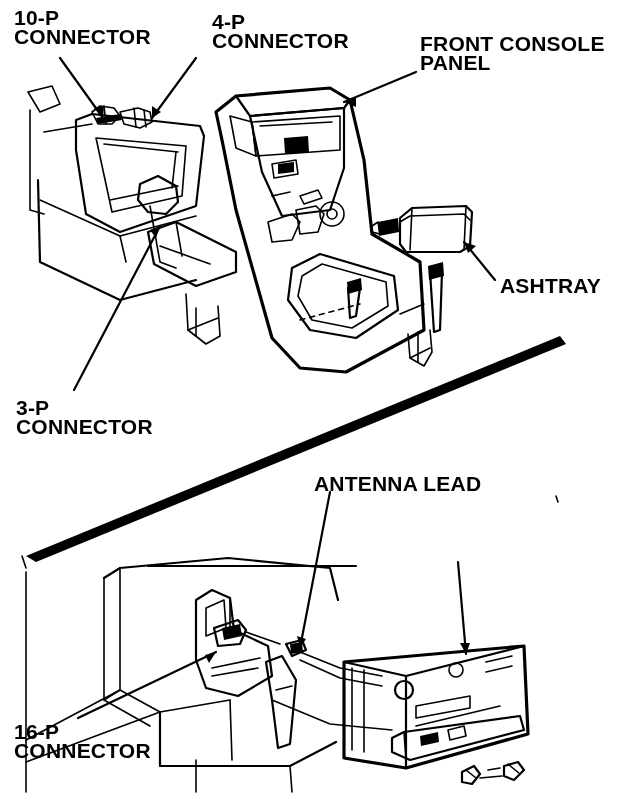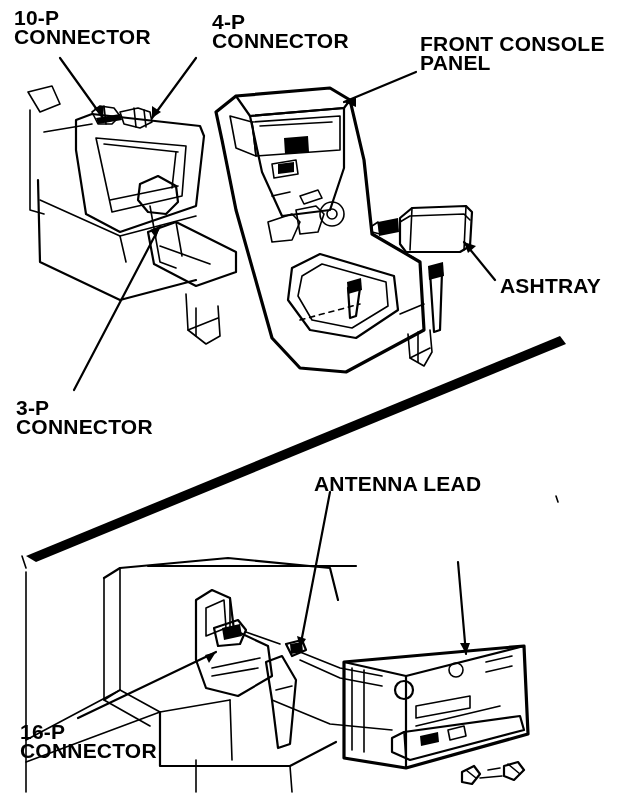--- a/index.html
+++ b/index.html
@@ -234,16 +234,16 @@
 PANEL</div>
 
   <div class="label" style="left:500px; top:276px;">ASHTRAY</div>
 
   <div class="label" style="left:16px; top:398px;">3-P
 CONNECTOR</div>
 
   <div class="label" style="left:282px; top:474px;margin-left:32px;">ANTENNA LEAD</div>
 
 
-  <div class="label" style="left:20px; top:722px;">16-P
+  <div class="label" style="left:14px; top:722px;">16-P
 CONNECTOR</div>
 
 </div>
 
 </body></html>

